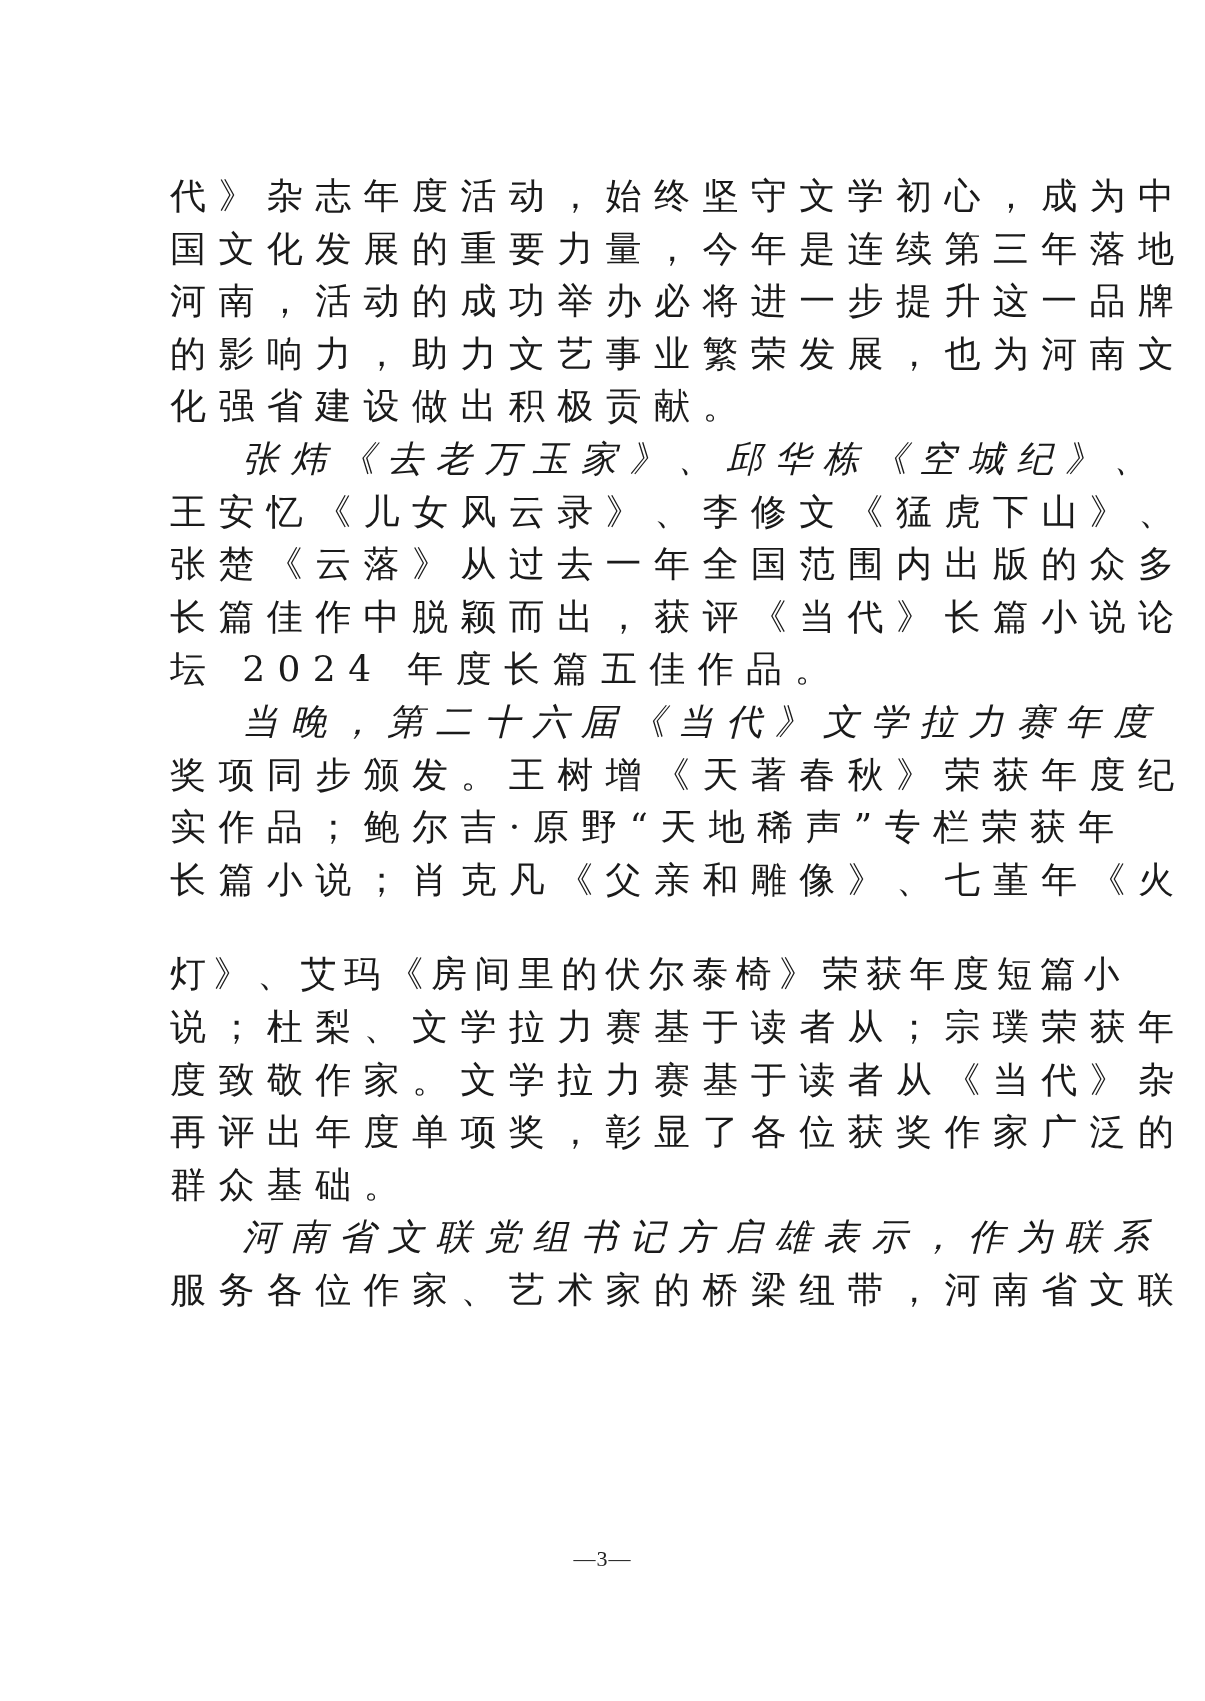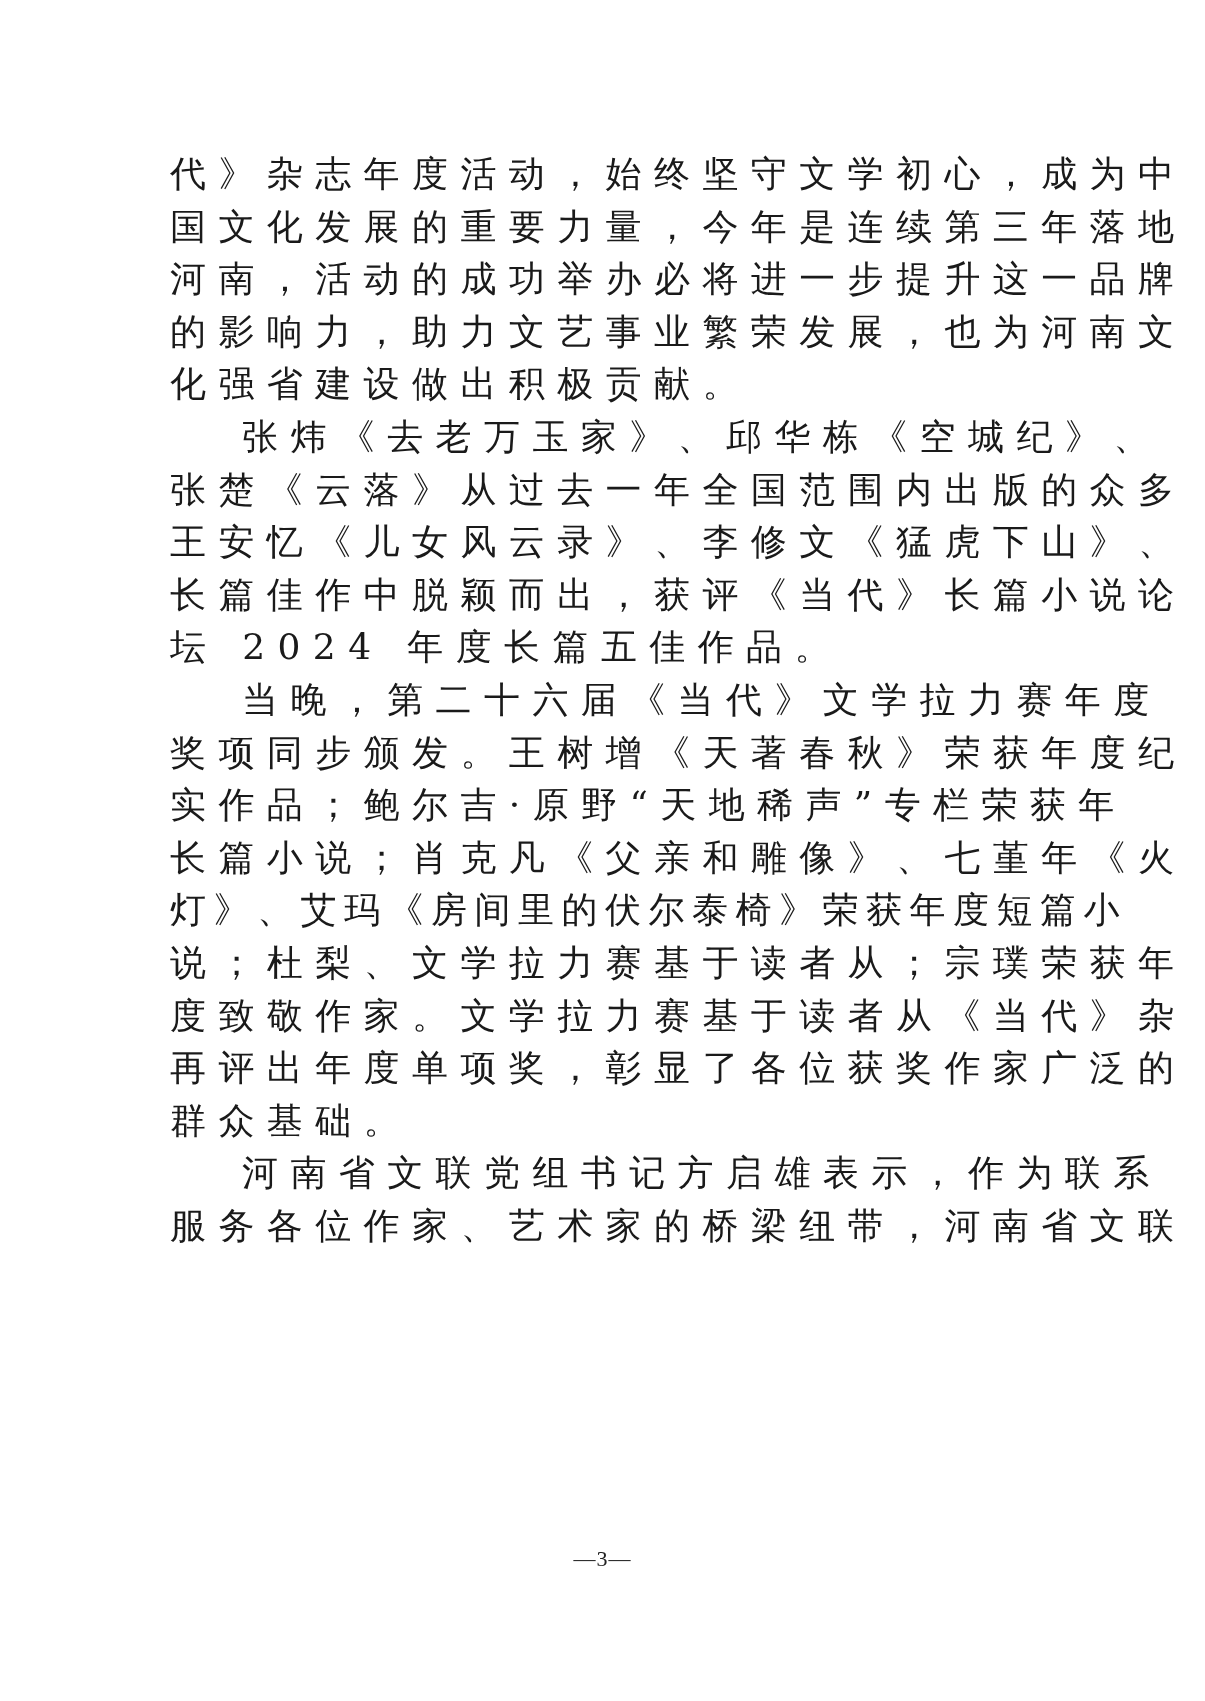--- a/index.html
+++ b/index.html
@@ -11,33 +11,34 @@
       width: 1205px;
       height: 1701px;
       position: relative;
       overflow: hidden;
       font-family: "DejaVu Serif", "Liberation Serif", serif;
       color: #1a1a1a;
     }
     .page {
       position: absolute;
       left: 170px;
-      top: 148px;
+      top: 170px;
       width: 775px;
     }
     .line {
       height: 52.6px;
       line-height: 52.6px;
       font-size: 36px;
       white-space: nowrap;
       letter-spacing: 12.4px;
       font-weight: 300;
     }
     .line.indent {
       padding-left: 72px;
+      font-style: italic;
     }
     .page-number {
       position: absolute;
       left: 0;
       width: 1205px;
       top: 1546px;
       text-align: center;
       font-size: 22px;
       font-family: "Liberation Serif", serif;
       color: #222;
@@ -47,29 +48,29 @@
 </head>
 <body>
 
 <div class="page">
   <div class="line">代》杂志年度活动，始终坚守文学初心，成为中</div>
   <div class="line">国文化发展的重要力量，今年是连续第三年落地</div>
   <div class="line">河南，活动的成功举办必将进一步提升这一品牌</div>
   <div class="line">的影响力，助力文艺事业繁荣发展，也为河南文</div>
   <div class="line">化强省建设做出积极贡献。</div>
   <div class="line indent">张炜《去老万玉家》、邱华栋《空城纪》、</div>
+  <div class="line">王安忆《儿女风云录》、李修文《猛虎下山》、</div>
   <div class="line">张楚《云落》从过去一年全国范围内出版的众多</div>
-  <div class="line">王安忆《儿女风云录》、李修文《猛虎下山》、</div>
   <div class="line">长篇佳作中脱颖而出，获评《当代》长篇小说论</div>
   <div class="line">坛 2024 年度长篇五佳作品。</div>
   <div class="line indent">当晚，第二十六届《当代》文学拉力赛年度</div>
   <div class="line">奖项同步颁发。王树增《天著春秋》荣获年度纪</div>
   <div class="line">实作品；鲍尔吉·原野“天地稀声”专栏荣获年</div>
   <div class="line">长篇小说；肖克凡《父亲和雕像》、七堇年《火</div>
-  <div class="line" style="letter-spacing:7.5px;">灯》、艾玛《房间里的伏尔泰椅》荣获年度短篇小</div>
+  <div class="line" style="letter-spacing:7.5px;margin-top:42px;">灯》、艾玛《房间里的伏尔泰椅》荣获年度短篇小</div>
   <div class="line">说；杜梨、文学拉力赛基于读者从；宗璞荣获年</div>
   <div class="line">度致敬作家。文学拉力赛基于读者从《当代》杂</div>
   <div class="line">再评出年度单项奖，彰显了各位获奖作家广泛的</div>
   <div class="line">群众基础。</div>
   <div class="line indent">河南省文联党组书记方启雄表示，作为联系</div>
   <div class="line">服务各位作家、艺术家的桥梁纽带，河南省文联</div>
 </div>
 
 <div class="page-number">—3—</div>
 

